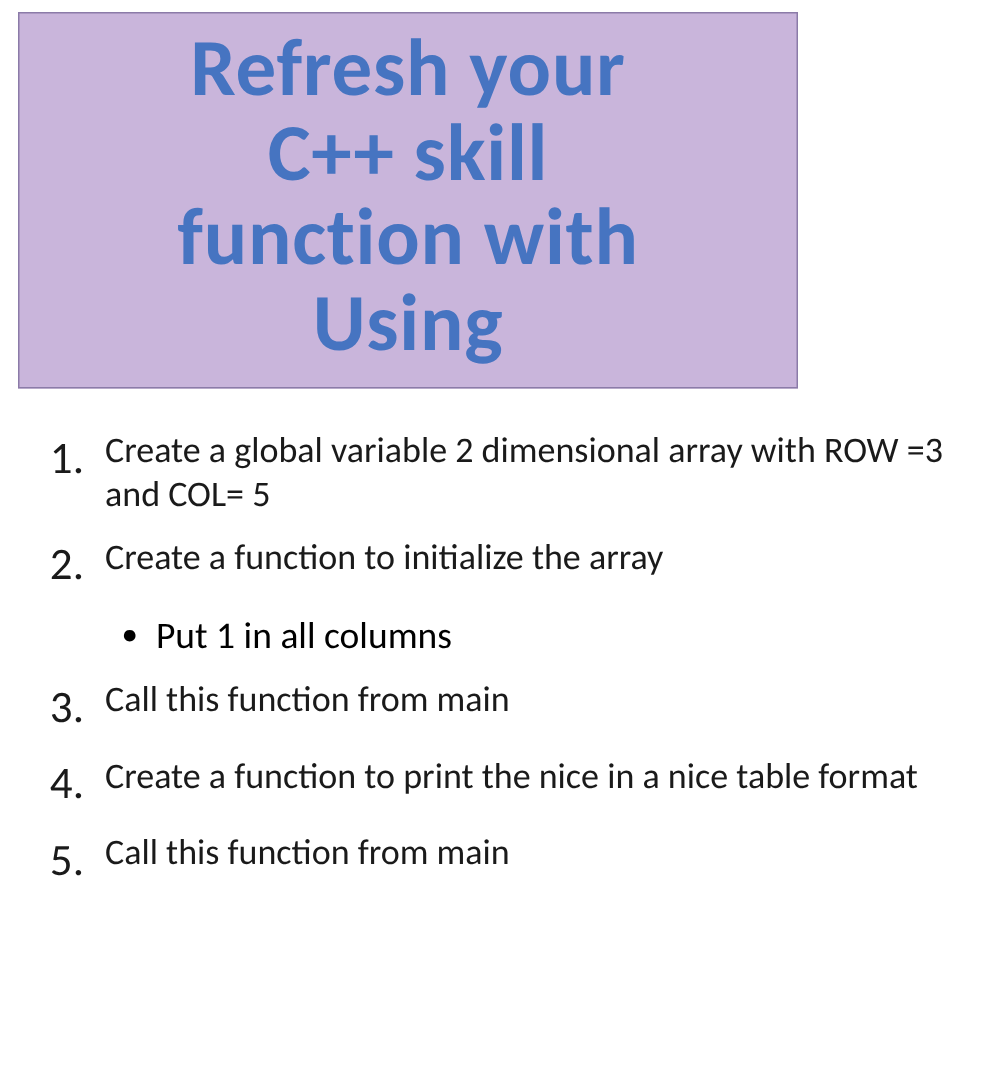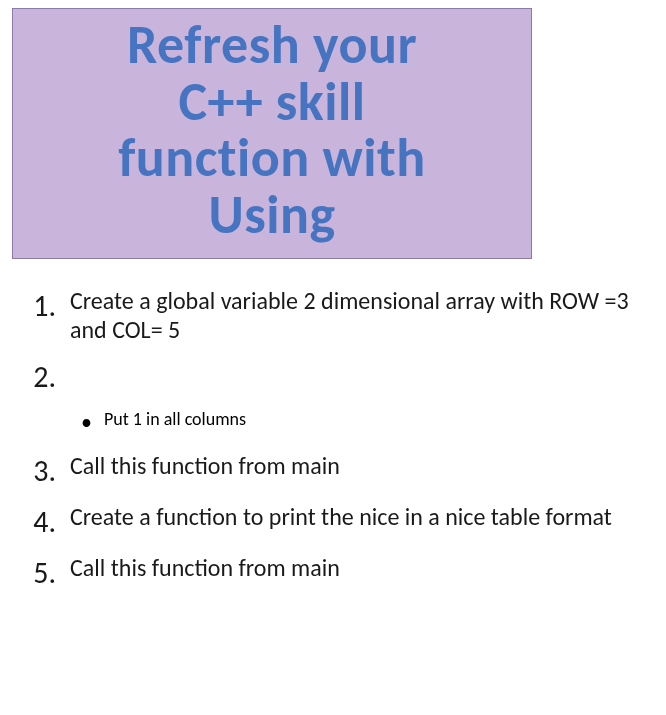--- a/index.html
+++ b/index.html
@@ -58,21 +58,21 @@
     }
     .bullet {
       width: 92px;
       text-align: right;
       padding-right: 12px;
       font-size: 22px;
       flex-shrink: 0;
       line-height: 1.3;
     }
     .sub-text {
-      font-size: 18px;
+      font-size: 25px;
       line-height: 1.2;
     }
   </style>
 </head>
 <body>
 
 <div class="title-box">
   <div class="title-line">Refresh your</div>
   <div class="title-line">C++ skill</div>
   <div class="title-line">function with</div>
@@ -81,20 +81,21 @@
 
 <div class="list-container">
 
   <div class="list-item">
     <div class="list-number">1.</div>
     <div class="list-text">Create a global variable 2 dimensional array with ROW =3  and COL= 5</div>
   </div>
 
   <div class="list-item">
     <div class="list-number">2.</div>
+    <div class="list-text">Create a function to initialize the array</div>
   </div>
   <div class="sub-item">
     <div class="bullet">•</div>
     <div class="sub-text">Put 1 in all columns</div>
   </div>
 
   <div class="list-item">
     <div class="list-number">3.</div>
     <div class="list-text">Call this function from main</div>
   </div>

